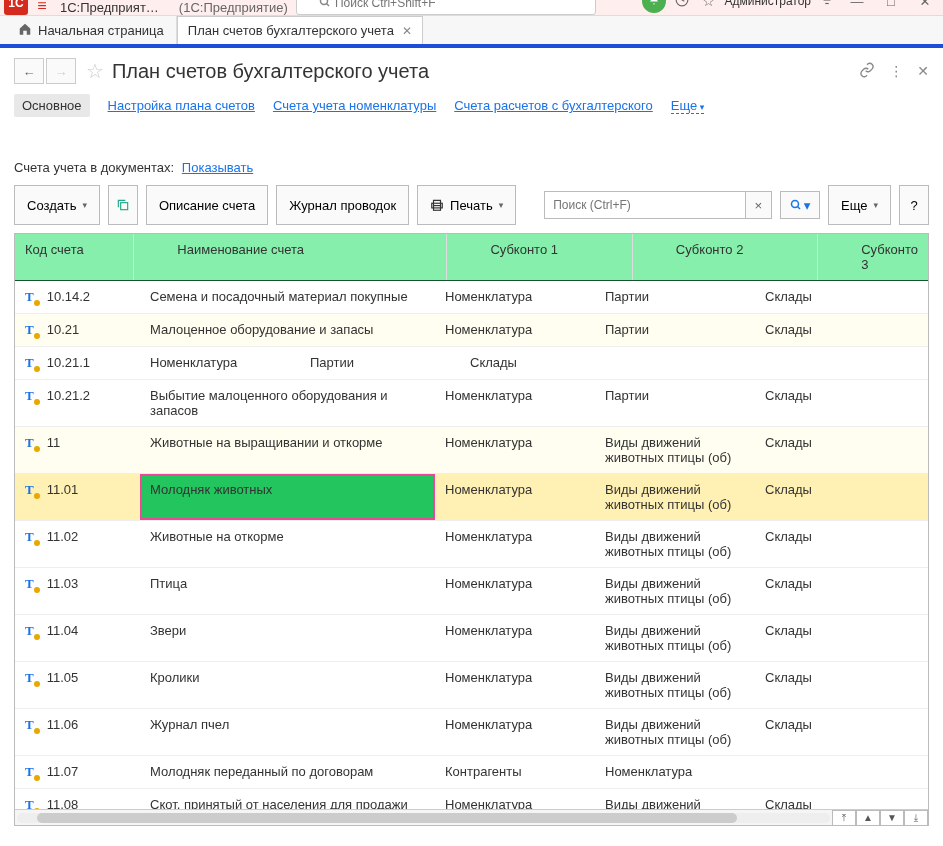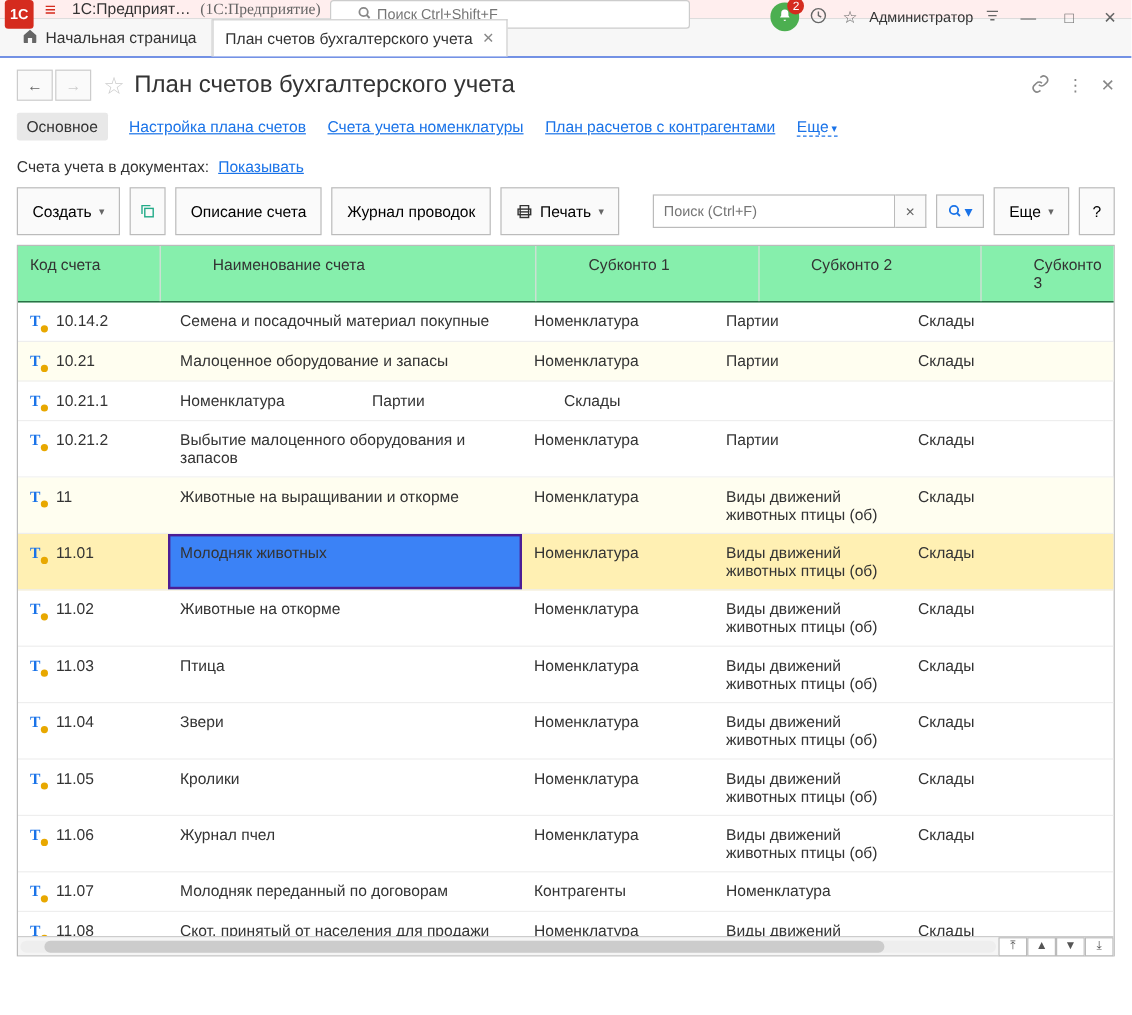--- a/index.html
+++ b/index.html
@@ -1,36 +1,36 @@
 <!DOCTYPE html>
 <html><head>
 <meta charset="utf-8">
 <style>
   * { box-sizing: border-box; margin: 0; padding: 0; }
   body { font-family: Arial, sans-serif; font-size: 13px; background: #fff; width: 943px; height: 846px; overflow: hidden; color: #333; }
   
   
-  .titlebar { display: flex; align-items: flex-start; height: 16px; background: #fee; border-bottom: 1px solid #ddd; padding: 0 4px; }
+  .titlebar { display: flex; align-items: flex-end; height: 16px; background: #fee; border-bottom: 1px solid #ddd; padding: 0 4px; }
   .logo-1c { width: 24px; height: 24px; background: #d52b1e; color: #fff; font-weight: bold; font-size: 12px; display: flex; align-items: center; justify-content: center; border-radius: 3px; margin-right: 4px; }
   .hamburger { width: 20px; color: #d52b1e; font-size: 16px; text-align: center; cursor: pointer; margin-right: 8px; }
-  .app-title { font-size: 13px; color: #333; margin-right: 8px; }
-  .app-context { font-size: 13px; color: #666; margin-right: 8px; font-family: Liberation Serif, serif; }
+  .app-title { font-size: 13px; color: #333; margin-right: 20px; }
+  .app-context { font-size: 13px; color: #666; margin-right: 8px; }
   .global-search-wrap { flex: 1; display: flex; align-items: center; border: 1px solid #ccc; background: #fff; border-radius: 3px; height: 24px; padding: 0 22px; min-width: 250px; max-width: 300px; }
   .global-search-wrap .search-icon { color: #888; margin-right: 4px; }
   .global-search { border: none; outline: none; flex: 1; font-size: 12px; }
   .titlebar-right { display: flex; align-items: center; gap: 6px; margin-left: auto; }
   .bell-badge { position: relative; width: 24px; height: 24px; background: #4caf50; border-radius: 50%; display: flex; align-items: center; justify-content: center; }
   .bell-badge svg, .bell-badge span.bell { color: #fff; }
   .badge-count { position: absolute; top: -4px; right: -4px; background: #d52b1e; color: #fff; font-size: 10px; width: 14px; height: 14px; border-radius: 50%; display: flex; align-items: center; justify-content: center; }
   .titlebar-icon { width: 20px; text-align: center; color: #666; cursor: pointer; font-size: 14px; }
   .admin-label { font-size: 12px; color: #333; }
   .window-btn { width: 28px; height: 28px; display: flex; align-items: center; justify-content: center; cursor: pointer; color: #666; font-size: 13px; }
   
   
-  .tabbar { display: flex; align-items: center; height: 32px; background: #f7f7f7; border-bottom: 1px solid #1d4ed8; padding-left: 6px; }
+  .tabbar { display: flex; align-items: center; height: 32px; background: #f7f7f7; border-bottom: 4px solid #1d4ed8; padding-left: 6px; }
   .home-tab { display: flex; align-items: center; padding: 0 12px; height: 100%; cursor: pointer; border-right: 1px solid #ddd; }
   .home-tab .home-icon { margin-right: 6px; color: #666; }
   .tab { display: flex; align-items: center; padding: 0 10px; height: 100%; background: #fff; border: 1px solid #ccc; border-bottom: none; cursor: pointer; }
   .tab .tab-close { margin-left: 8px; color: #888; font-size: 12px; }
   
   
   .page-header { display: flex; align-items: center; padding: 10px 14px 8px; }
   .nav-arrows { display: flex; gap: 2px; margin-right: 10px; }
   .nav-arrow { width: 30px; height: 26px; border: 1px solid #ccc; background: #fafafa; display: flex; align-items: center; justify-content: center; cursor: pointer; color: #666; }
   .nav-arrow.disabled { color: #ccc; }
@@ -40,21 +40,21 @@
   .header-action { cursor: pointer; font-size: 14px; }
   
   
   .section-nav { display: flex; align-items: center; gap: 18px; padding: 2px 14px 10px; }
   .section-nav .nav-item { color: #1a73e8; cursor: pointer; text-decoration: underline; }
   .section-nav .nav-item.active { background: #e8e8e8; color: #333; padding: 4px 8px; text-decoration: none; border-radius: 2px; }
   .more-link { color: #1a73e8; border-bottom: 1px dashed #1a73e8; text-decoration: none !important; }
   .more-link::after { content: " ▾"; font-size: 9px; }
   
   
-  .filter-row { padding: 4px 14px 10px; color: #333; }
+  .filter-row { padding: 4px 14px 10px; color: #333; margin-top: 29px; }
   .filter-row a { color: #1a73e8; text-decoration: underline; margin-left: 4px; cursor: pointer; }
   
   
   .toolbar { display: flex; align-items: center; gap: 8px; padding: 0 14px 8px; }
   .btn { height: 40px; padding: 0 12px; border: 1px solid #bbb; background: #fafafa; cursor: pointer; font-size: 13px; display: inline-flex; align-items: center; gap: 6px; }
   .btn.icon-only { padding: 0; width: 30px; justify-content: center; }
   .btn .dd { font-size: 9px; color: #666; }
   .search-field-wrap { display: flex; flex: 1; max-width: 250px; }
   .search-field { flex: 1; height: 28px; border: 1px solid #bbb; padding: 0 8px; font-size: 12px; outline: none; margin-left: 20px; }
   .search-clear { width: 26px; height: 28px; border: 1px solid #bbb; border-left: none; background: #fafafa; cursor: pointer; color: #666; }
@@ -73,21 +73,21 @@
   
   .table-body { flex: 1; overflow: hidden; }
   .tr { display: flex; border-bottom: 1px solid #eee; }
   .tr.highlight { background: #fffef0; }
   .tr.selected { background: #fff0b3; }
   .td { padding: 8px 10px; font-size: 13px; }
   .td.col-code { color: #333; display: flex; align-items: flex-start; }
   .account-icon { color: #1a73e8; font-weight: bold; font-size: 13px; margin-right: 3px; position: relative; font-family: "Times New Roman", serif; }
   .account-icon::after { content: ""; width: 6px; height: 6px; background: #e8a800; border-radius: 50%; position: absolute; bottom: -1px; right: -6px; }
   .code-text { margin-left: 10px; }
-  .tr.selected .td.col-name { border: 2px solid #4c1d95; background: #3b82f6; padding: 6px 8px; }
+  .tr.selected .td.col-name { border: 2px solid #ec4899; background: #22c55e; padding: 6px 8px; }
   
   .scrollbar-bottom { display: flex; align-items: center; height: 16px; border-top: 1px solid #ccc; background: #f5f5f5; }
   .scroll-track { flex: 1; height: 10px; background: #eee; margin: 0 2px; border-radius: 5px; position: relative; }
   .scroll-thumb { position: absolute; left: 20px; width: 700px; height: 10px; background: #ccc; border-radius: 5px; }
   .row-nav-btns { display: flex; }
   .row-nav-btn { width: 24px; height: 16px; border: 1px solid #bbb; background: #fff; cursor: pointer; display: flex; align-items: center; justify-content: center; font-size: 10px; color: #555; }
 </style>
 </head>
 <body>
 
@@ -166,21 +166,21 @@
     </span>
     <span class="header-action">⋮</span>
     <span class="header-action">✕</span>
   </div>
 </div>
 
 <div class="section-nav">
   <span class="nav-item active">Основное</span>
   <span class="nav-item">Настройка плана счетов</span>
   <span class="nav-item">Счета учета номенклатуры</span>
-  <span class="nav-item">План расчетов с контрагентами</span>
+  <span class="nav-item">Счета расчетов с бухгалтерского</span>
   <span class="nav-item more-link">Еще</span>
 </div>
 
 <div class="filter-row">
   <span>Счета учета в документах:</span>
   <a>Показывать</a>
 </div>
 
 <div class="toolbar">
   <button class="btn">

